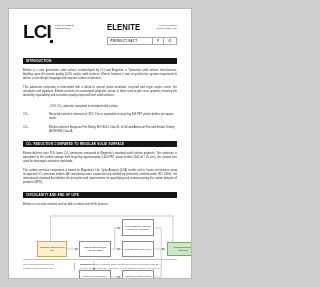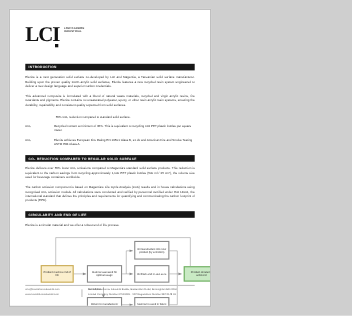--- a/index.html
+++ b/index.html
@@ -44,21 +44,21 @@
     flex: 0 0 78px;
   }
 
   .brand-logo {
     position: relative;
     font-size: 19px;
     line-height: 17px;
     font-weight: 700;
     letter-spacing: -0.9px;
     color: #111111;
-    font-family: Liberation Serif, serif;
+    font-family: Liberation Sans, sans-serif;
   }
 
   .brand-dot {
     position: absolute;
     left: 27px;
     bottom: -2.5px;
     width: 2.6px;
     height: 2.6px;
     background: #111111;
   }
@@ -264,20 +264,35 @@
   <div class="header">
 
     <div class="brand">
       <div class="brand-logo">
         <span>LCI</span>
         <span class="brand-dot"></span>
       </div>
       <div class="brand-sub">LOW CARBON INDUSTRIAL</div>
     </div>
 
+    <div class="header-right">
+      <div class="header-top-row">
+        <div class="product-title">ELENITE</div>
+        <div class="header-meta">
+          <div>LOW CARBON</div>
+          <div>SOLID SURFACE</div>
+        </div>
+      </div>
+
+      <div class="fact-bar">
+        <div class="fact-label">PRODUCT FACT</div>
+        <div class="fact-cell page-no">P</div>
+        <div class="fact-cell rev">01</div>
+      </div>
+    </div>
   </div>
 
   <div class="band">INTRODUCTION</div>
 
   <div class="para">Elenite is a next generation solid surface co-developed by LCI and Magentia, a Tanzanian solid surface manufacturer. Building upon the proven quality 100% acrylic solid surfaces, Elenite features a new recycled resin system engineered to deliver a new design language and superior carbon credentials.</div>
   <div class="para">This advanced composite is formulated with a blend of natural waste materials, recycled and virgin acrylic resins, fire retardants and pigments. Elenite contains no unsaturated polyester, epoxy, or other resin acrylic resin systems, ensuring the durability, repairability and consistent quality expected from solid surfaces.</div>
 
   <div class="spec-list">
     <div class="spec-row">
       <div class="spec-key"></div>

